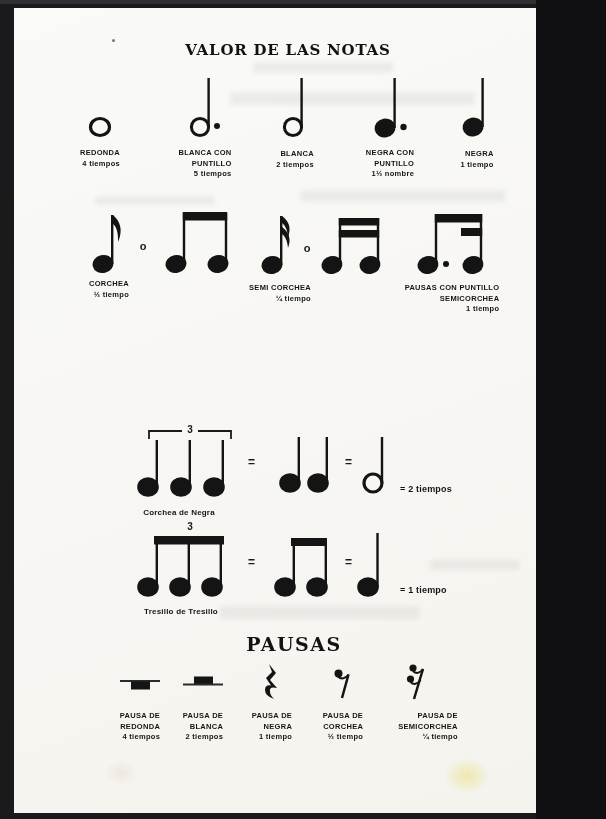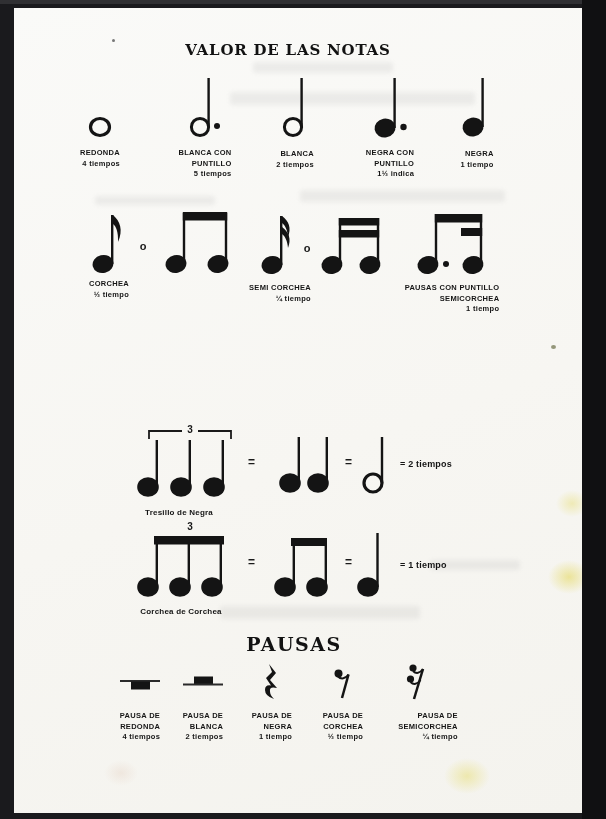--- a/index.html
+++ b/index.html
@@ -1,27 +1,27 @@
 <!DOCTYPE html>
 <html><head>
 <meta charset="utf-8">
 <style>
   html,body{margin:0;padding:0;background:#101012;}
-  #stage{position:relative;width:582px;height:819px;background:#1a1a1d;overflow:hidden;
+  #stage{position:relative;width:536px;height:819px;background:#1a1a1d;overflow:hidden;
          font-family:"Liberation Sans",sans-serif;}
   #topsheen{position:absolute;left:0;top:0;width:606px;height:4px;background:#303033;}
   #page{position:absolute;left:14px;top:8px;width:576px;height:805px;
         background:linear-gradient(160deg,#fafaf8 0%,#f7f6f2 55%,#f4f3ee 100%);}
   .title{position:absolute;transform:translateX(-50%);white-space:nowrap;
          font-family:"DejaVu Serif",serif;font-weight:bold;color:#121212;}
   .lbl{position:absolute;transform:translateX(-50%);text-align:right;white-space:nowrap;
        font:bold 7.5px/10.5px "Liberation Sans",sans-serif;letter-spacing:.3px;color:#151515;}
   .lbl div{white-space:nowrap;}
   .eq{position:absolute;font:bold 12px/12px "Liberation Sans",sans-serif;color:#1a1a1a;}
-  .result{position:absolute;font:bold 9px/10px "Liberation Sans",sans-serif;color:#151515;letter-spacing:.2px;white-space:nowrap;}
+  .result{position:absolute;font:bold 9px/10px "Liberation Sans",sans-serif;color:#151515;letter-spacing:.2px;white-space:nowrap;margin-top:25px;}
   .caption{position:absolute;transform:translateX(-50%);font:bold 8px/9px "Liberation Sans",sans-serif;
            color:#151515;white-space:nowrap;letter-spacing:.2px;}
   .tripnum{position:absolute;transform:translateX(-50%);font:bold 10px/10px "Liberation Sans",sans-serif;color:#1a1a1a;}
   .orsep{position:absolute;transform:translateX(-50%);font:bold 11px/11px "Liberation Sans",sans-serif;color:#1a1a1a;}
   .para{position:absolute;left:150px;top:351px;width:286px;text-align:justify;
         font:11px/13.8px "Liberation Serif",serif;color:#1f1f1f;}
   .smudge{position:absolute;background:#8f8f8f;opacity:.12;filter:blur(2px);border-radius:3px;}
   .stain{position:absolute;border-radius:50%;pointer-events:none;}
   #scrollthumb{position:absolute;left:594px;top:335px;width:7px;height:150px;border-radius:4px;
                background:#8f8f90;}
@@ -84,21 +84,21 @@
     <div>PUNTILLO</div>
     <div>5 tiempos</div>
   </div>
   <div class="lbl" style="left:295px;top:149px;">
     <div>BLANCA</div>
     <div>2 tiempos</div>
   </div>
   <div class="lbl" style="left:390px;top:148px;">
     <div>NEGRA CON</div>
     <div>PUNTILLO</div>
-    <div>1½ indica</div>
+    <div>1½ nombre</div>
   </div>
   <div class="lbl" style="left:477px;top:149px;">
     <div>NEGRA</div>
     <div>1 tiempo</div>
   </div>
 
   <svg style="left:90px;top:207px;" width="42" height="68">
     <ellipse cx="13" cy="57" rx="10.5" ry="9" fill="#141414" transform="rotate(-14 13 57)"></ellipse>
     <rect x="21" y="8" width="2.4" height="49" fill="#141414"></rect>
     <path d="M23,8 C30,14 33.5,23 28,35 C28.5,25 26,19 23,17 Z" fill="#141414"></path>
@@ -172,21 +172,21 @@
     <ellipse cx="40" cy="50" rx="10.8" ry="9.8" fill="#141414"></ellipse>
     <rect x="19.6" y="4" width="2.4" height="46" fill="#141414"></rect>
     <rect x="47.6" y="4" width="2.4" height="46" fill="#141414"></rect>
   </svg>
   <div class="eq" style="left:345px;top:456px;">=</div>
   <svg style="left:360px;top:433px;" width="34" height="64">
     <circle cx="13" cy="50" r="9" fill="none" stroke="#141414" stroke-width="3.2"></circle>
     <rect x="20.8" y="4" width="2.4" height="46" fill="#141414"></rect>
   </svg>
   <div class="result" style="left:400px;top:459px;">= 2 tiempos</div>
-  <div class="caption" style="left:179px;top:508px;">Tresillo de Negra</div>
+  <div class="caption" style="left:179px;top:508px;">Corchea de Negra</div>
 
   <div class="tripnum" style="left:190px;top:522px;">3</div>
   <svg style="left:136px;top:534px;" width="96" height="62">
     <ellipse cx="12" cy="53" rx="10.8" ry="9.8" fill="#141414"></ellipse>
     <ellipse cx="44" cy="53" rx="10.8" ry="9.8" fill="#141414"></ellipse>
     <ellipse cx="76" cy="53" rx="10.8" ry="9.8" fill="#141414"></ellipse>
     <rect x="19.6" y="3" width="2.4" height="50" fill="#141414"></rect>
     <rect x="51.6" y="3" width="2.4" height="50" fill="#141414"></rect>
     <rect x="83.6" y="3" width="2.4" height="50" fill="#141414"></rect>
     <rect x="18" y="2" width="70" height="8.5" fill="#141414"></rect>
@@ -198,21 +198,21 @@
     <rect x="19.6" y="5" width="2.4" height="48" fill="#141414"></rect>
     <rect x="51.6" y="5" width="2.4" height="48" fill="#141414"></rect>
     <rect x="18" y="4" width="36" height="8" fill="#141414"></rect>
   </svg>
   <div class="eq" style="left:345px;top:556px;">=</div>
   <svg style="left:355px;top:529px;" width="32" height="66">
     <ellipse cx="13" cy="58" rx="10.8" ry="9.8" fill="#141414"></ellipse>
     <rect x="21.3" y="4" width="2.4" height="54" fill="#141414"></rect>
   </svg>
   <div class="result" style="left:400px;top:560px;">= 1 tiempo</div>
-  <div class="caption" style="left:181px;top:607px;">Corchea de Corchea</div>
+  <div class="caption" style="left:181px;top:607px;">Tresillo de Tresillo</div>
 
   <div class="title" style="left:294px;top:633px;font-size:19px;letter-spacing:1.5px;">PAUSAS</div>
 
   <svg style="left:118px;top:678px;" width="44" height="14">
     <line x1="2" y1="3" x2="42" y2="3" stroke="#2a2a2a" stroke-width="2"></line>
     <rect x="13" y="3.5" width="19" height="8" fill="#141414"></rect>
   </svg>
   <svg style="left:181px;top:674px;" width="44" height="14">
     <rect x="13" y="2.5" width="19" height="8" fill="#141414"></rect>
     <line x1="2" y1="10.5" x2="42" y2="10.5" stroke="#2a2a2a" stroke-width="2"></line>

